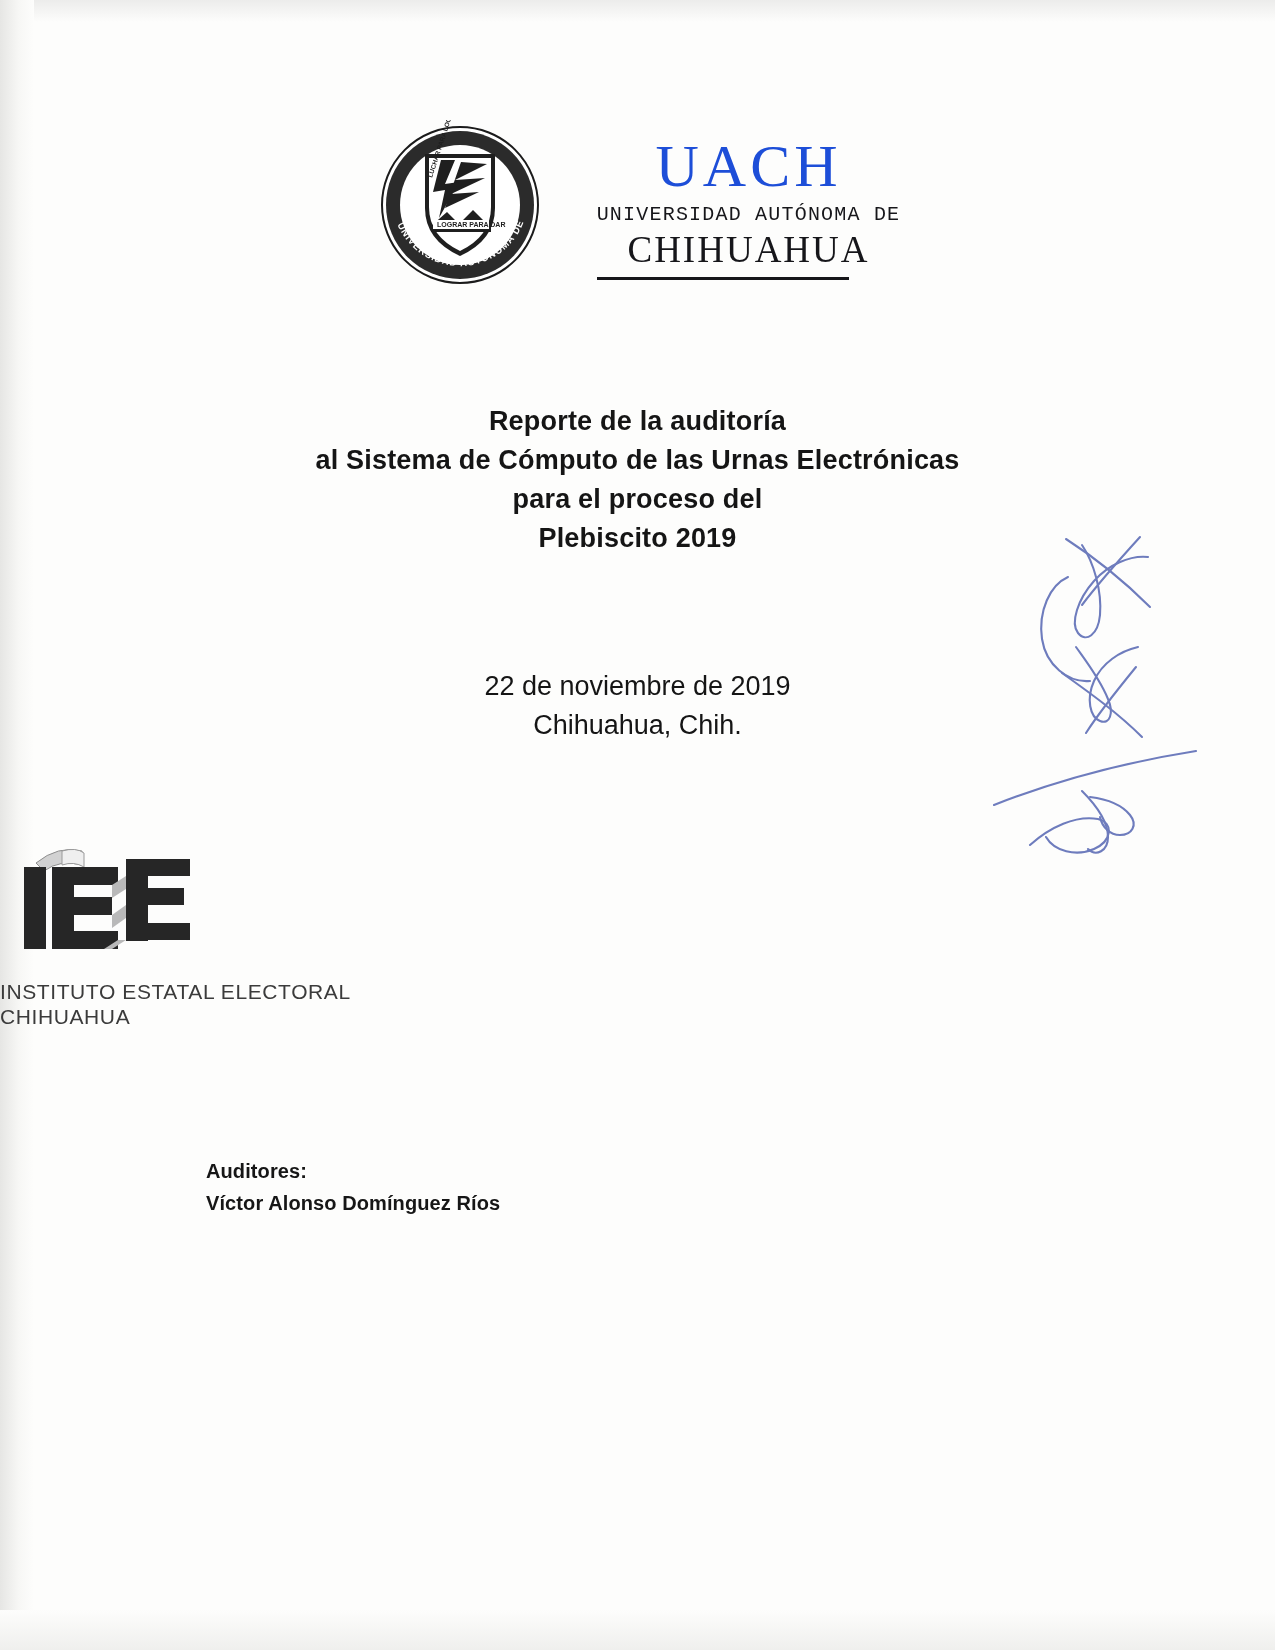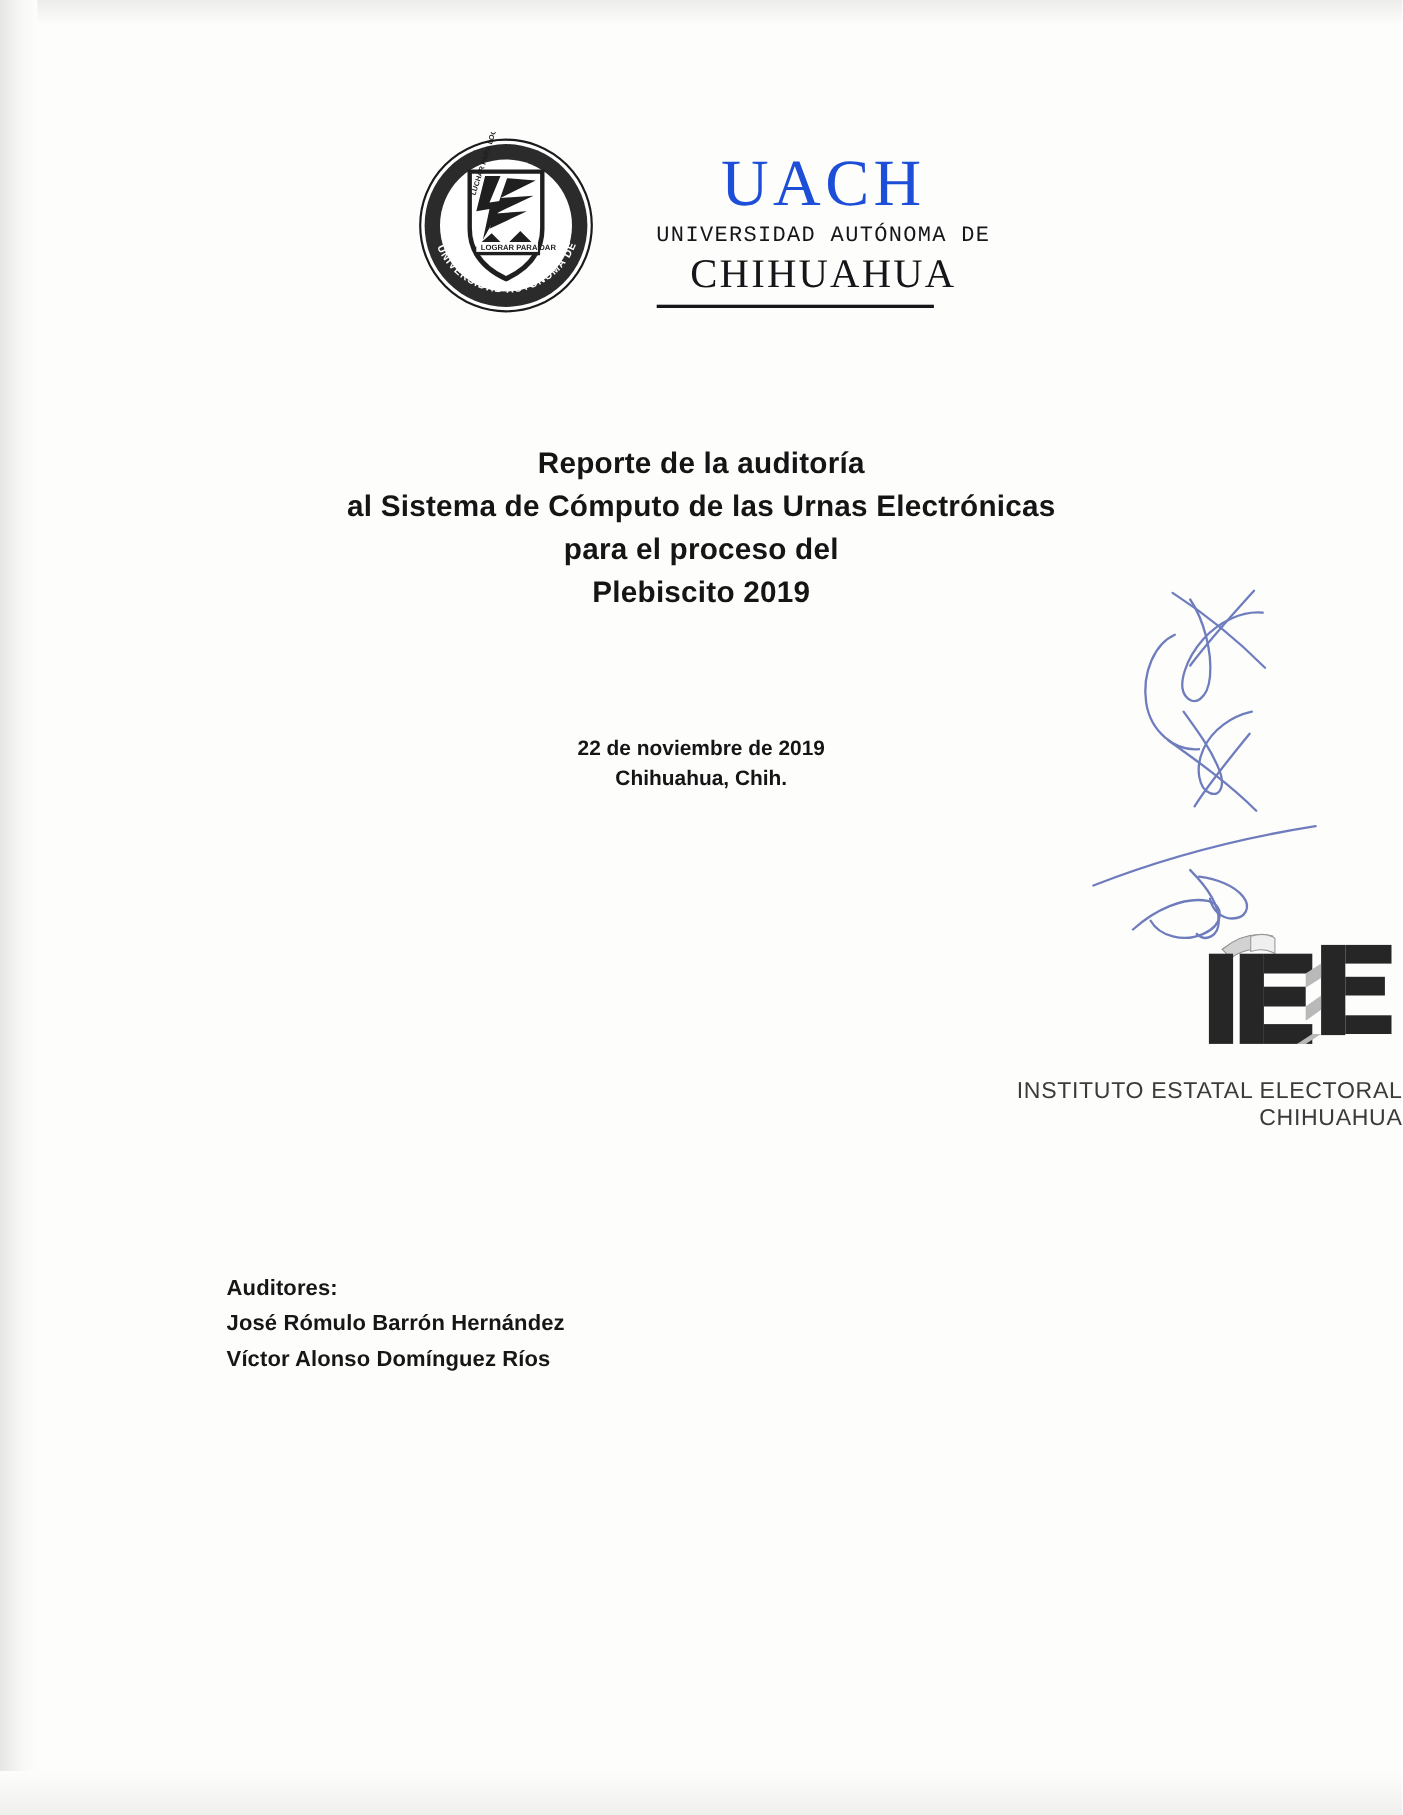--- a/index.html
+++ b/index.html
@@ -113,35 +113,35 @@
   }
 
   .date-block {
     position: absolute;
     top: 667px;
     left: 0;
     width: 100%;
     text-align: center;
   }
   .date-line {
-    font-size: 19px;
-    font-weight: bold;
+    font-size: 27px;
+    font-weight: normal;
     line-height: 1.45;
     color: #151515;
   }
 
   
   .iee-block {
     position: absolute;
     top: 845px;
     left: 0;
     width: 100%;
     display: flex;
     flex-direction: column;
-    align-items: flex-end;
+    align-items: flex-start;
   }
   .iee-mark {
     width: 200px;
     height: 125px;
     position: relative;
   }
   .iee-name {
     margin-top: 8px;
     font-family: "Liberation Sans", sans-serif;
     font-size: 21px;
@@ -269,21 +269,20 @@
         <path d="M 112,70 L 126,60 L 126,73 L 112,83 Z" fill="#b9b9b9"></path>
         <path d="M 104,104 L 118,95 L 126,95 L 112,104 Z" fill="#b9b9b9"></path>
       </svg>
     </div>
     <div class="iee-name">INSTITUTO ESTATAL ELECTORAL</div>
     <div class="iee-city">CHIHUAHUA</div>
   </div>
 
   <div class="auditors">
     <div class="aud-line">Auditores:</div>
-    <div class="aud-line">José Rómulo Barrón Hernández</div>
     <div class="aud-line">Víctor Alonso Domínguez Ríos</div>
   </div>
 
   <div class="signature">
     <svg width="250" height="380" viewBox="0 0 250 380" xmlns="http://www.w3.org/2000/svg">
       <g fill="none" stroke="#5b6bb5" stroke-width="2.1" stroke-linecap="round" stroke-linejoin="round" opacity="0.88">
         <path d="M 78,62 C 60,70 48,96 52,124 C 56,150 78,168 100,166"></path>
         <path d="M 92,30 C 104,48 112,76 110,100 C 108,120 96,128 88,118 C 80,108 88,84 104,66 C 118,50 140,40 158,42"></path>
         <path d="M 76,24 C 104,42 134,66 160,92"></path>
         <path d="M 150,22 C 130,44 110,66 92,90"></path>

